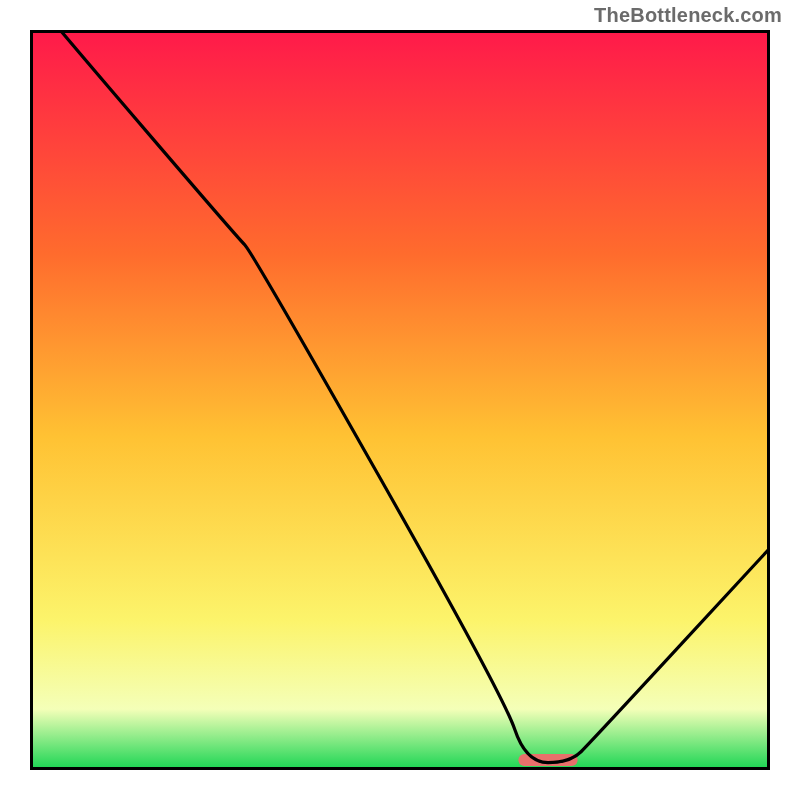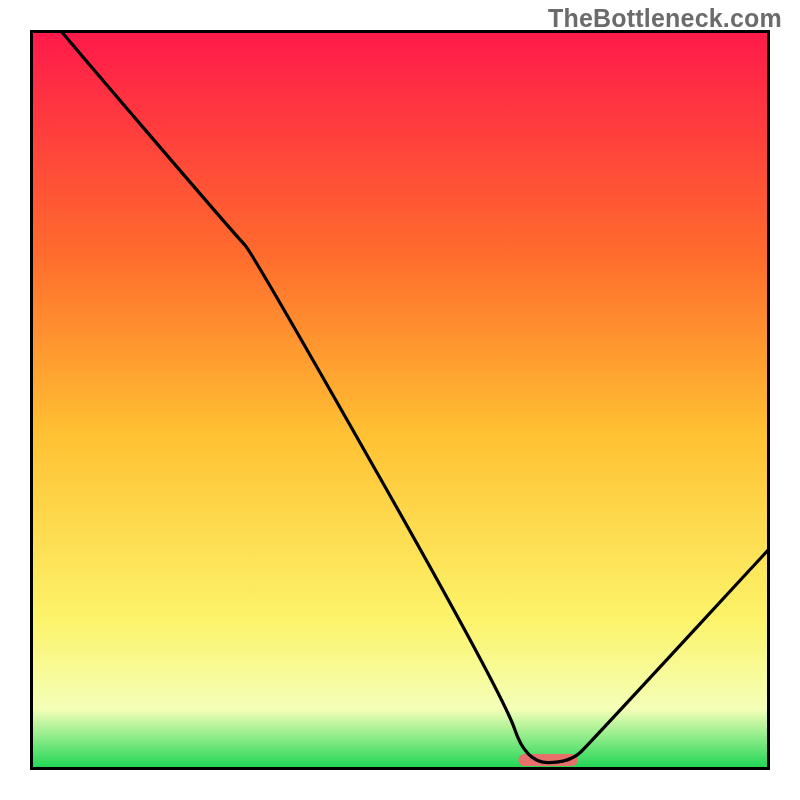--- a/index.html
+++ b/index.html
@@ -9,21 +9,21 @@
     height: 800px;
     background: #ffffff;
     font-family: Arial, Helvetica, sans-serif;
     position: relative;
     overflow: hidden;
   }
   .watermark {
     position: absolute;
     top: 4px;
     right: 18px;
-    font-size: 25px;
+    font-size: 20px;
     font-weight: bold;
     color: #6b6b6b;
     letter-spacing: 0.2px;
     z-index: 10;
   }
   .plot-area {
     position: absolute;
     top: 30px;
     left: 30px;
     width: 740px;

